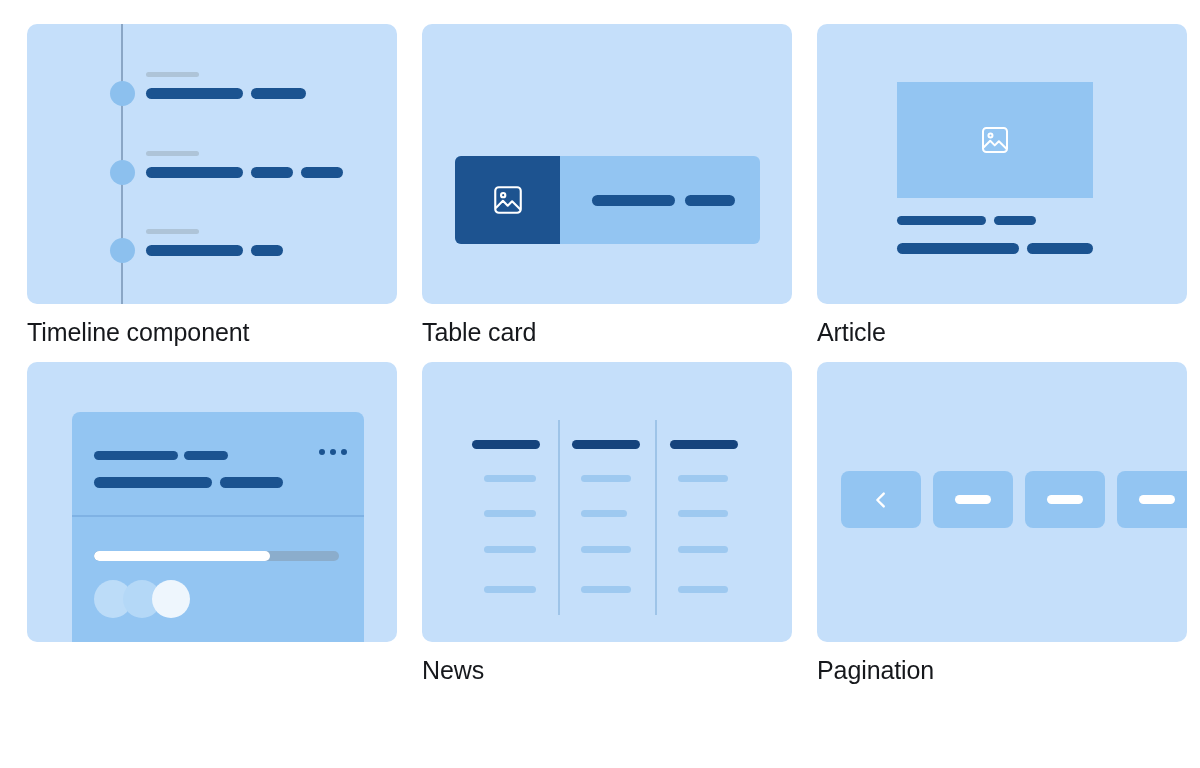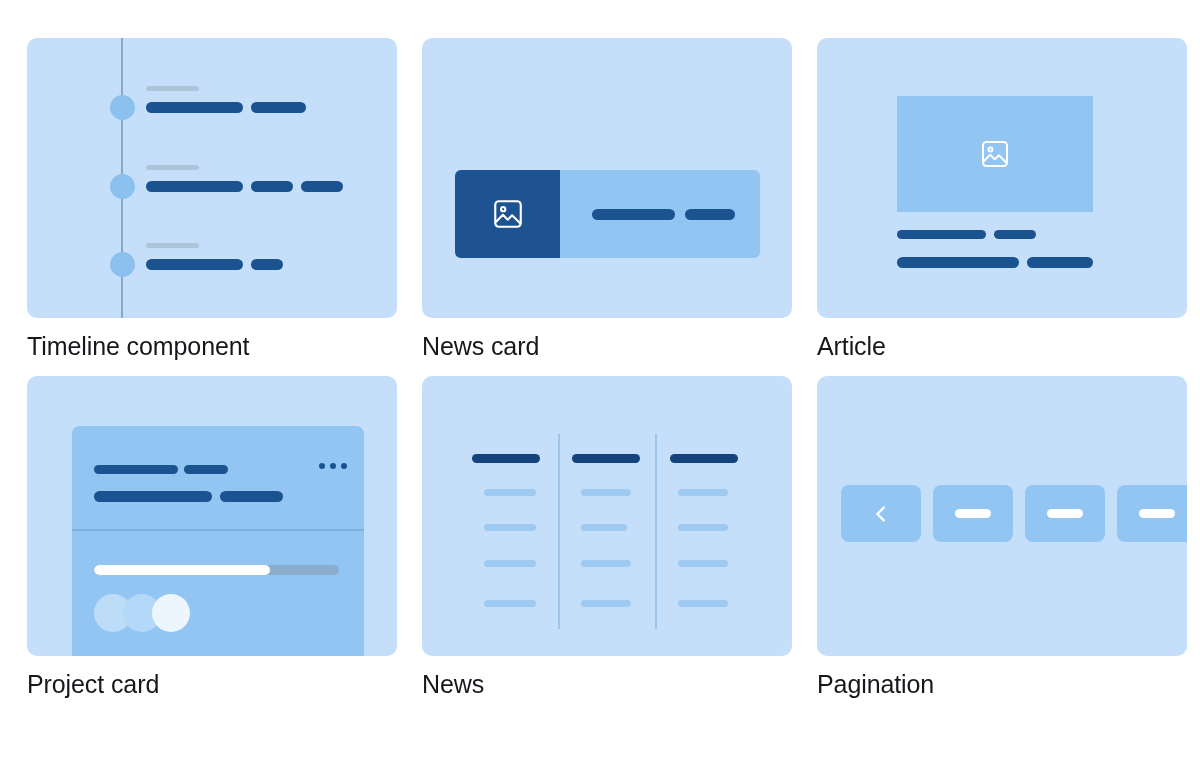--- a/index.html
+++ b/index.html
@@ -12,21 +12,21 @@
     height: 768px;
     font-family: "Liberation Sans", sans-serif;
     overflow: hidden;
   }
   .grid {
     display: grid;
     grid-template-columns: 390px 390px 390px;
     grid-template-rows: auto auto;
     column-gap: 5px;
     row-gap: 15px;
-    padding: 38px 0 0 27px;
+    padding: 24px 0 0 27px;
     box-sizing: border-box;
   }
   .cell {
     width: 385px;
   }
   .thumb {
     position: relative;
     width: 370px;
     height: 280px;
     background: #c5dffa;
@@ -269,21 +269,21 @@
             <circle cx="8.6" cy="8.6" r="1.5"></circle>
             <path d="M3.6 17.4l4.8-4.8 3.4 3.4 3.1-3.1 5.5 5.5" stroke-linejoin="round" stroke-linecap="round"></path>
           </svg>
         </div>
         <div class="news-lines">
           <div class="bar-dark" style="left:32px;top:39px;width:83px"></div>
           <div class="bar-dark" style="left:125px;top:39px;width:50px"></div>
         </div>
       </div>
     </div>
-    <div class="caption">News card</div>
+    <div class="caption">Table card</div>
   </div>
 
   <div class="cell">
     <div class="thumb">
       <div class="art-img">
         <svg width="32" height="32" viewBox="0 0 24 24" fill="none" stroke="#ffffff" stroke-width="1.5">
           <rect x="3" y="3" width="18" height="18" rx="2.5"></rect>
           <circle cx="8.6" cy="8.6" r="1.5"></circle>
           <path d="M3.6 17.4l4.8-4.8 3.4 3.4 3.1-3.1 5.5 5.5" stroke-linejoin="round" stroke-linecap="round"></path>
         </svg>
@@ -315,21 +315,20 @@
           <span id="pc-progress-fill" style="width: 72%;"></span>
         </div>
 
         <div class="pc-avatars">
           <i style="left:0;background:#bcdcf8"></i>
           <i style="left:29px;background:#b4d8f7"></i>
           <i style="left:58px;background:#eef6fd"></i>
         </div>
       </div>
     </div>
-    <div class="caption">Project card</div>
   </div>
 
   <div class="cell">
     <div class="thumb">
       <div class="tb-sep" style="left:136px"></div>
       <div class="tb-sep" style="left:233px"></div>
 
       <div class="tb-col">
         <div class="tb-head" style="left:50px;top:78px;width:68px"></div>
         <div class="tb-cell" style="left:62px;top:113px;width:52px"></div>

